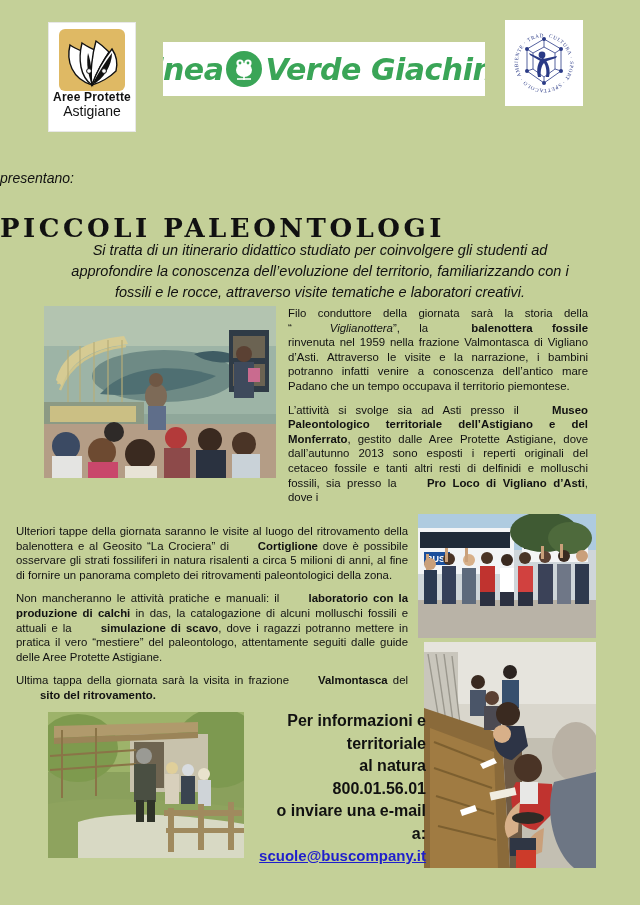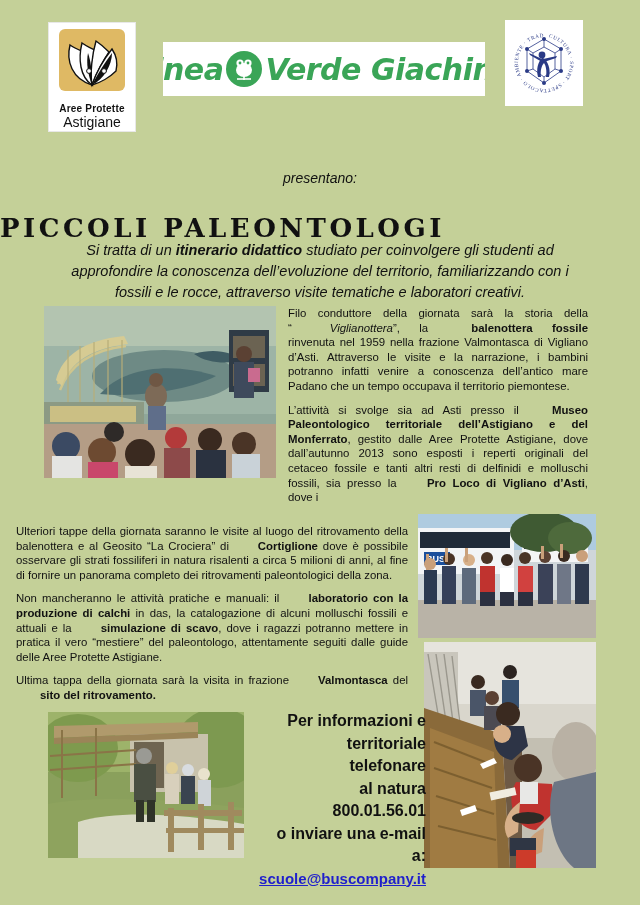--- a/index.html
+++ b/index.html
@@ -15,21 +15,21 @@
 
   
   .logo-left{
     position:absolute;left:48px;top:22px;width:88px;height:110px;
     background:#ffffff;border:1px solid #e8e8e8;
     display:flex;flex-direction:column;align-items:center;justify-content:flex-start;
     padding-top:6px;box-sizing:border-box;
   }
   .shell-box{width:66px;height:62px;background:#dfb964;border-radius:6px;position:relative;overflow:hidden;}
   .shell-box svg{position:absolute;left:3px;top:2px;}
-  .logo-left .l1{font-size:10px;font-weight:bold;color:#111;margin-top:13px;letter-spacing:.2px;line-height:1;}
+  .logo-left .l1{font-size:12px;font-weight:bold;color:#111;margin-top:0;letter-spacing:.2px;line-height:1;}
   .logo-left .l2{font-size:14px;color:#111;line-height:1;margin-top:1px;}
 
   .logo-center{
     position:absolute;left:163px;top:42px;width:322px;height:54px;background:#ffffff;
     display:flex;align-items:center;justify-content:center;overflow:hidden;
   }
   .lvg{font-family:"DejaVu Sans", sans-serif;font-style:italic;font-weight:bold;
        font-size:30px;color:#3aa557;letter-spacing:-0.5px;white-space:nowrap;
        display:flex;align-items:center;text-shadow:1px 1px 0 #ffffff;}
   .frog-badge{width:36px;height:36px;border-radius:50%;background:#3aa557;display:inline-flex;
@@ -39,33 +39,33 @@
     position:absolute;left:505px;top:20px;width:78px;height:86px;background:#ffffff;
     display:flex;align-items:center;justify-content:center;
   }
 
   
   .intro-lines{
     position:absolute;left:0;top:100px;width:640px;text-align:center;
     font-size:14.5px;line-height:20px;color:#111;
   }
   .presentano{
-    position:absolute;left:0;top:170px;width:640px;text-align:center;
+    position:absolute;left:0;top:170px;width:640px;text-align:left;
     font-size:14px;font-style:italic;color:#111;
   }
   .main-title{
     position:absolute;left:0;top:196px;width:640px;text-align:left;
     font-family:"DejaVu Serif", serif;font-weight:bold;font-size:26px;
     letter-spacing:3.5px;color:#111;
   }
   .lede{
     position:absolute;left:60px;top:240px;width:520px;text-align:center;
     font-size:14.5px;line-height:21px;font-style:italic;color:#111;
   }
-  .lede b{font-style:italic;font-weight:bold;margin-top:28px;}
+  .lede b{font-style:italic;font-weight:normal;margin-top:28px;}
 
   
   .photo{position:absolute;overflow:hidden;background:#8a8a7a;}
   .photo svg{display:block;width:100%;height:100%;}
 
   #photo-museum{left:44px;top:306px;width:232px;height:172px;}
   #photo-bus{left:418px;top:514px;width:178px;height:124px;}
   #photo-dig{left:424px;top:642px;width:172px;height:226px;}
   #photo-site{left:48px;top:712px;width:196px;height:146px;}
 
@@ -402,21 +402,20 @@
         <rect x="180" y="90" width="6" height="48"></rect>
         <rect x="116" y="98" width="78" height="6"></rect>
         <rect x="118" y="116" width="78" height="5"></rect>
       </g>
     </svg>
   </div>
 
   <div class="contact">
     <div>Per informazioni e</div>
     <div>territoriale</div>
-    <div>telefonare</div>
     <div>al natura</div>
     <div>800.01.56.01</div>
     <div>o inviare una e-mail</div>
     <div>a:</div>
     <a class="mail" href="#">scuole@buscompany.it</a>
   </div>
 
 </div>
 
 </body></html>

